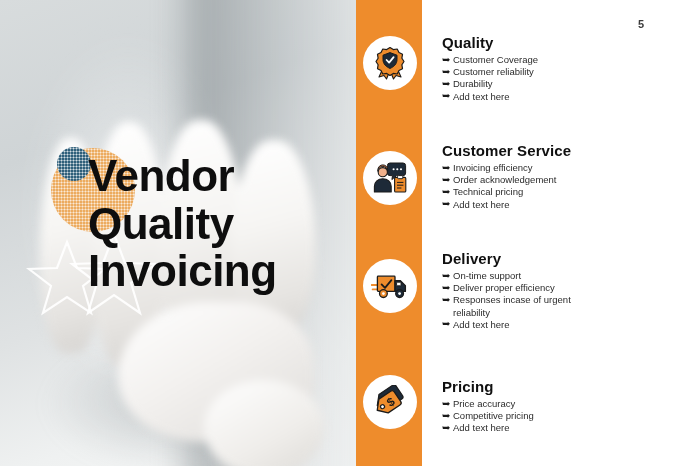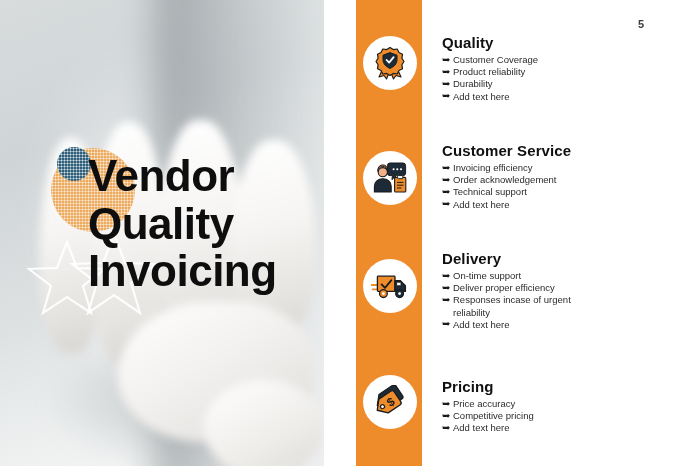--- a/index.html
+++ b/index.html
@@ -13,21 +13,21 @@
     height: 466px;
     overflow: hidden;
     background: #ffffff;
     font-family: "Liberation Sans", sans-serif;
   }
 
   
   .photo-panel {
     position: absolute;
     left: 0; top: 0;
-    width: 324px; height: 466px;
+    width: 356px; height: 466px;
     overflow: hidden;
     background: linear-gradient(160deg, #d8dcdd 0%, #cfd4d6 28%, #dfe2e3 58%, #eff1f1 80%, #f7f8f8 100%);
   }
   
   .photo-band-a {
     position: absolute;
     left: -40px; top: -30px;
     width: 280px; height: 540px;
     background: radial-gradient(ellipse 150px 260px at 60% 45%, rgba(255,255,255,0.55), rgba(255,255,255,0) 70%);
     filter: blur(14px);
@@ -226,32 +226,32 @@
     </div>
   </div>
 
   <div class="orange-band"></div>
 
   <div class="content-area">
     <div class="section" style="top:34px;">
       <div class="section-heading">Quality</div>
       <ul class="bullet-list">
         <li class="bullet-item"><span class="arrow-glyph">➥</span><span>Customer Coverage</span></li>
-        <li class="bullet-item"><span class="arrow-glyph">➥</span><span>Product reliability</span></li>
+        <li class="bullet-item"><span class="arrow-glyph">➥</span><span>Customer reliability</span></li>
         <li class="bullet-item"><span class="arrow-glyph">➥</span><span>Durability</span></li>
         <li class="bullet-item"><span class="arrow-glyph">➥</span><span>Add text here</span></li>
       </ul>
     </div>
 
     <div class="section" style="top:142px;">
       <div class="section-heading">Customer Service</div>
       <ul class="bullet-list">
         <li class="bullet-item"><span class="arrow-glyph">➥</span><span>Invoicing efficiency</span></li>
         <li class="bullet-item"><span class="arrow-glyph">➥</span><span>Order acknowledgement</span></li>
-        <li class="bullet-item"><span class="arrow-glyph">➥</span><span>Technical support</span></li>
+        <li class="bullet-item"><span class="arrow-glyph">➥</span><span>Technical pricing</span></li>
         <li class="bullet-item"><span class="arrow-glyph">➥</span><span>Add text here</span></li>
       </ul>
     </div>
 
     <div class="section" style="top:250px;">
       <div class="section-heading">Delivery</div>
       <ul class="bullet-list">
         <li class="bullet-item"><span class="arrow-glyph">➥</span><span>On-time support</span></li>
         <li class="bullet-item"><span class="arrow-glyph">➥</span><span>Deliver proper efficiency</span></li>
         <li class="bullet-item"><span class="arrow-glyph">➥</span><span>Responses incase of urgent reliability</span></li>

